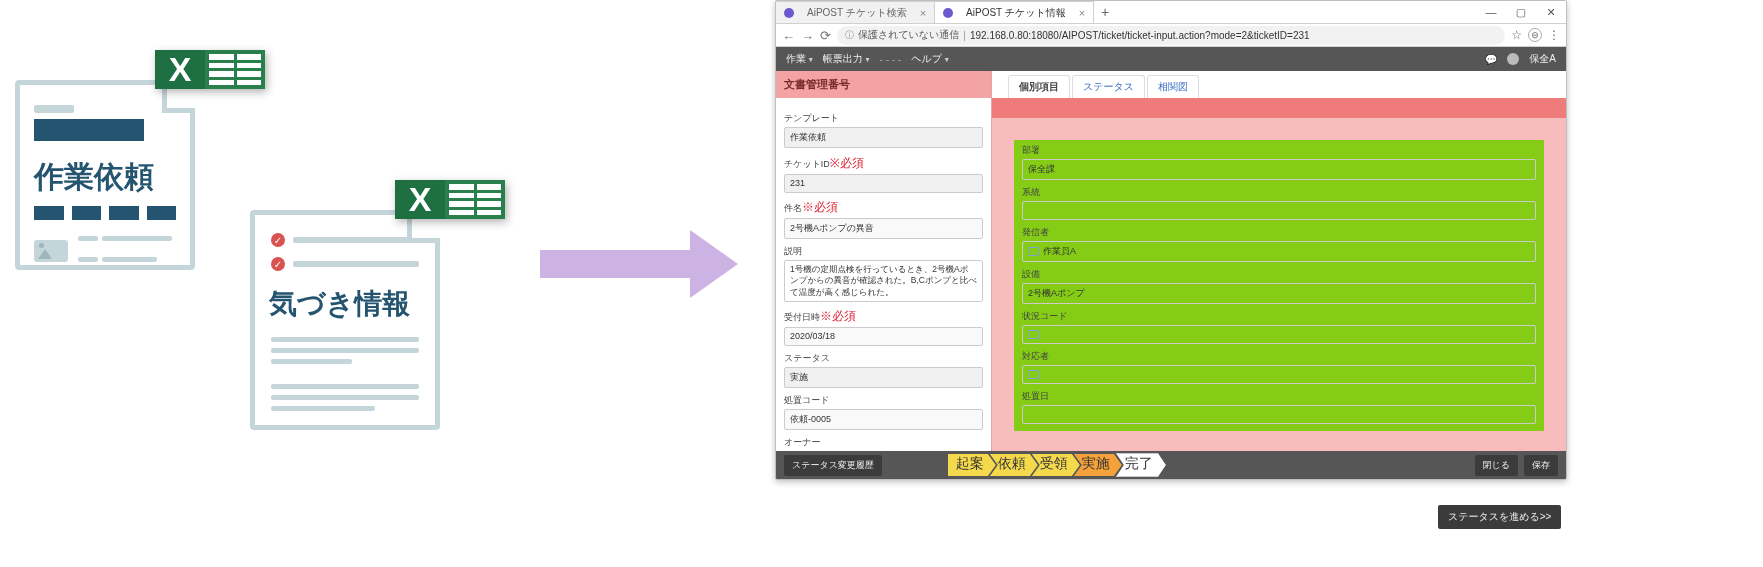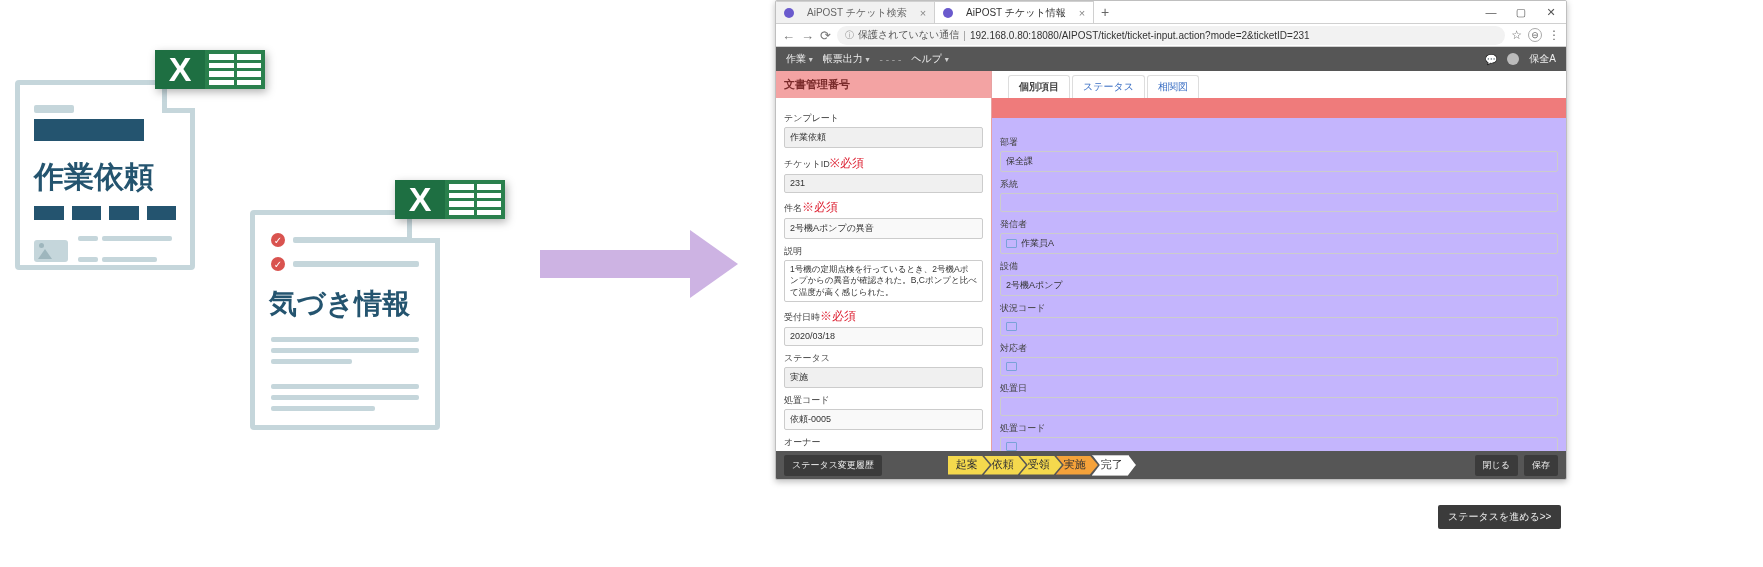--- a/index.html
+++ b/index.html
@@ -52,30 +52,30 @@
   .fld-label .req{color:#d23;font-size:12px;}
   .fld-input{border:1px solid #ccc;background:#f9f9f9;padding:3px 5px;margin-top:2px;border-radius:2px;font-size:9px;min-height:11px;}
   .fld-input.ro{background:#f0f0f0;}
   .fld-textarea{border:1px solid #ccc;padding:3px 5px;margin-top:2px;border-radius:2px;font-size:8.5px;line-height:1.35;min-height:34px;background:#fff;}
 
   .rightpanel{flex:1;background:#f9bcbc;display:flex;flex-direction:column;overflow:hidden;}
   .tabsbar{background:#fff;display:flex;gap:2px;padding:4px 16px 0;font-size:10px;}
   .apptab{padding:4px 10px;border:1px solid #ddd;border-bottom:none;border-radius:3px 3px 0 0;color:#3b6fc4;background:#fff;}
   .apptab.active{color:#444;font-weight:600;}
   .accentbar{height:20px;background:#ef7b7b;}
-  .formarea{flex:1;background:#c4b5fd;margin:0;padding:18px 8px;overflow:hidden;}
+  .formarea{flex:1;background:#84cc16;margin:22px;padding:4px 8px;overflow:hidden;}
   .formarea .row{margin-bottom:6px;}
   .formarea .row .lbl{font-size:9px;color:#444;}
   .formarea .row .ctl{border:1px solid #ccc;border-radius:2px;padding:3px 5px;font-size:9px;min-height:11px;margin-top:2px;display:flex;align-items:center;gap:4px;}
   .chip{display:inline-block;width:9px;height:7px;border:1px solid #7aa2d8;border-radius:1px;}
 
   .footerbar{position:absolute;left:0;right:0;bottom:0;height:28px;background:#565656;display:flex;align-items:center;padding:0 8px;gap:6px;}
   .btn-dark{background:#3b3b3b;color:#eee;border:none;padding:4px 8px;font-size:9px;border-radius:2px;}
   .wf{display:flex;align-items:center;margin-left:60px;}
-  .wf .step{padding:1px 12px 3px 8px;font-size:11px;color:#333;position:relative;clip-path:polygon(0 0,calc(100% - 8px) 0,100% 50%,calc(100% - 8px) 100%,0 100%,8px 50%);margin-left:-6px;}
+  .wf .step{padding:1px 12px 3px 8px;font-size:14px;color:#333;position:relative;clip-path:polygon(0 0,calc(100% - 8px) 0,100% 50%,calc(100% - 8px) 100%,0 100%,8px 50%);margin-left:-6px;}
   .wf .step:first-child{clip-path:polygon(0 0,calc(100% - 8px) 0,100% 50%,calc(100% - 8px) 100%,0 100%);margin-left:0;}
   .wf .y{background:#f5d94d;}
   .wf .o{background:#f5a23a;}
   .wf .w{background:#fff;border:1px solid #ccc;}
 </style>
 </head>
 <body>
 
 <div class="stage">
 

